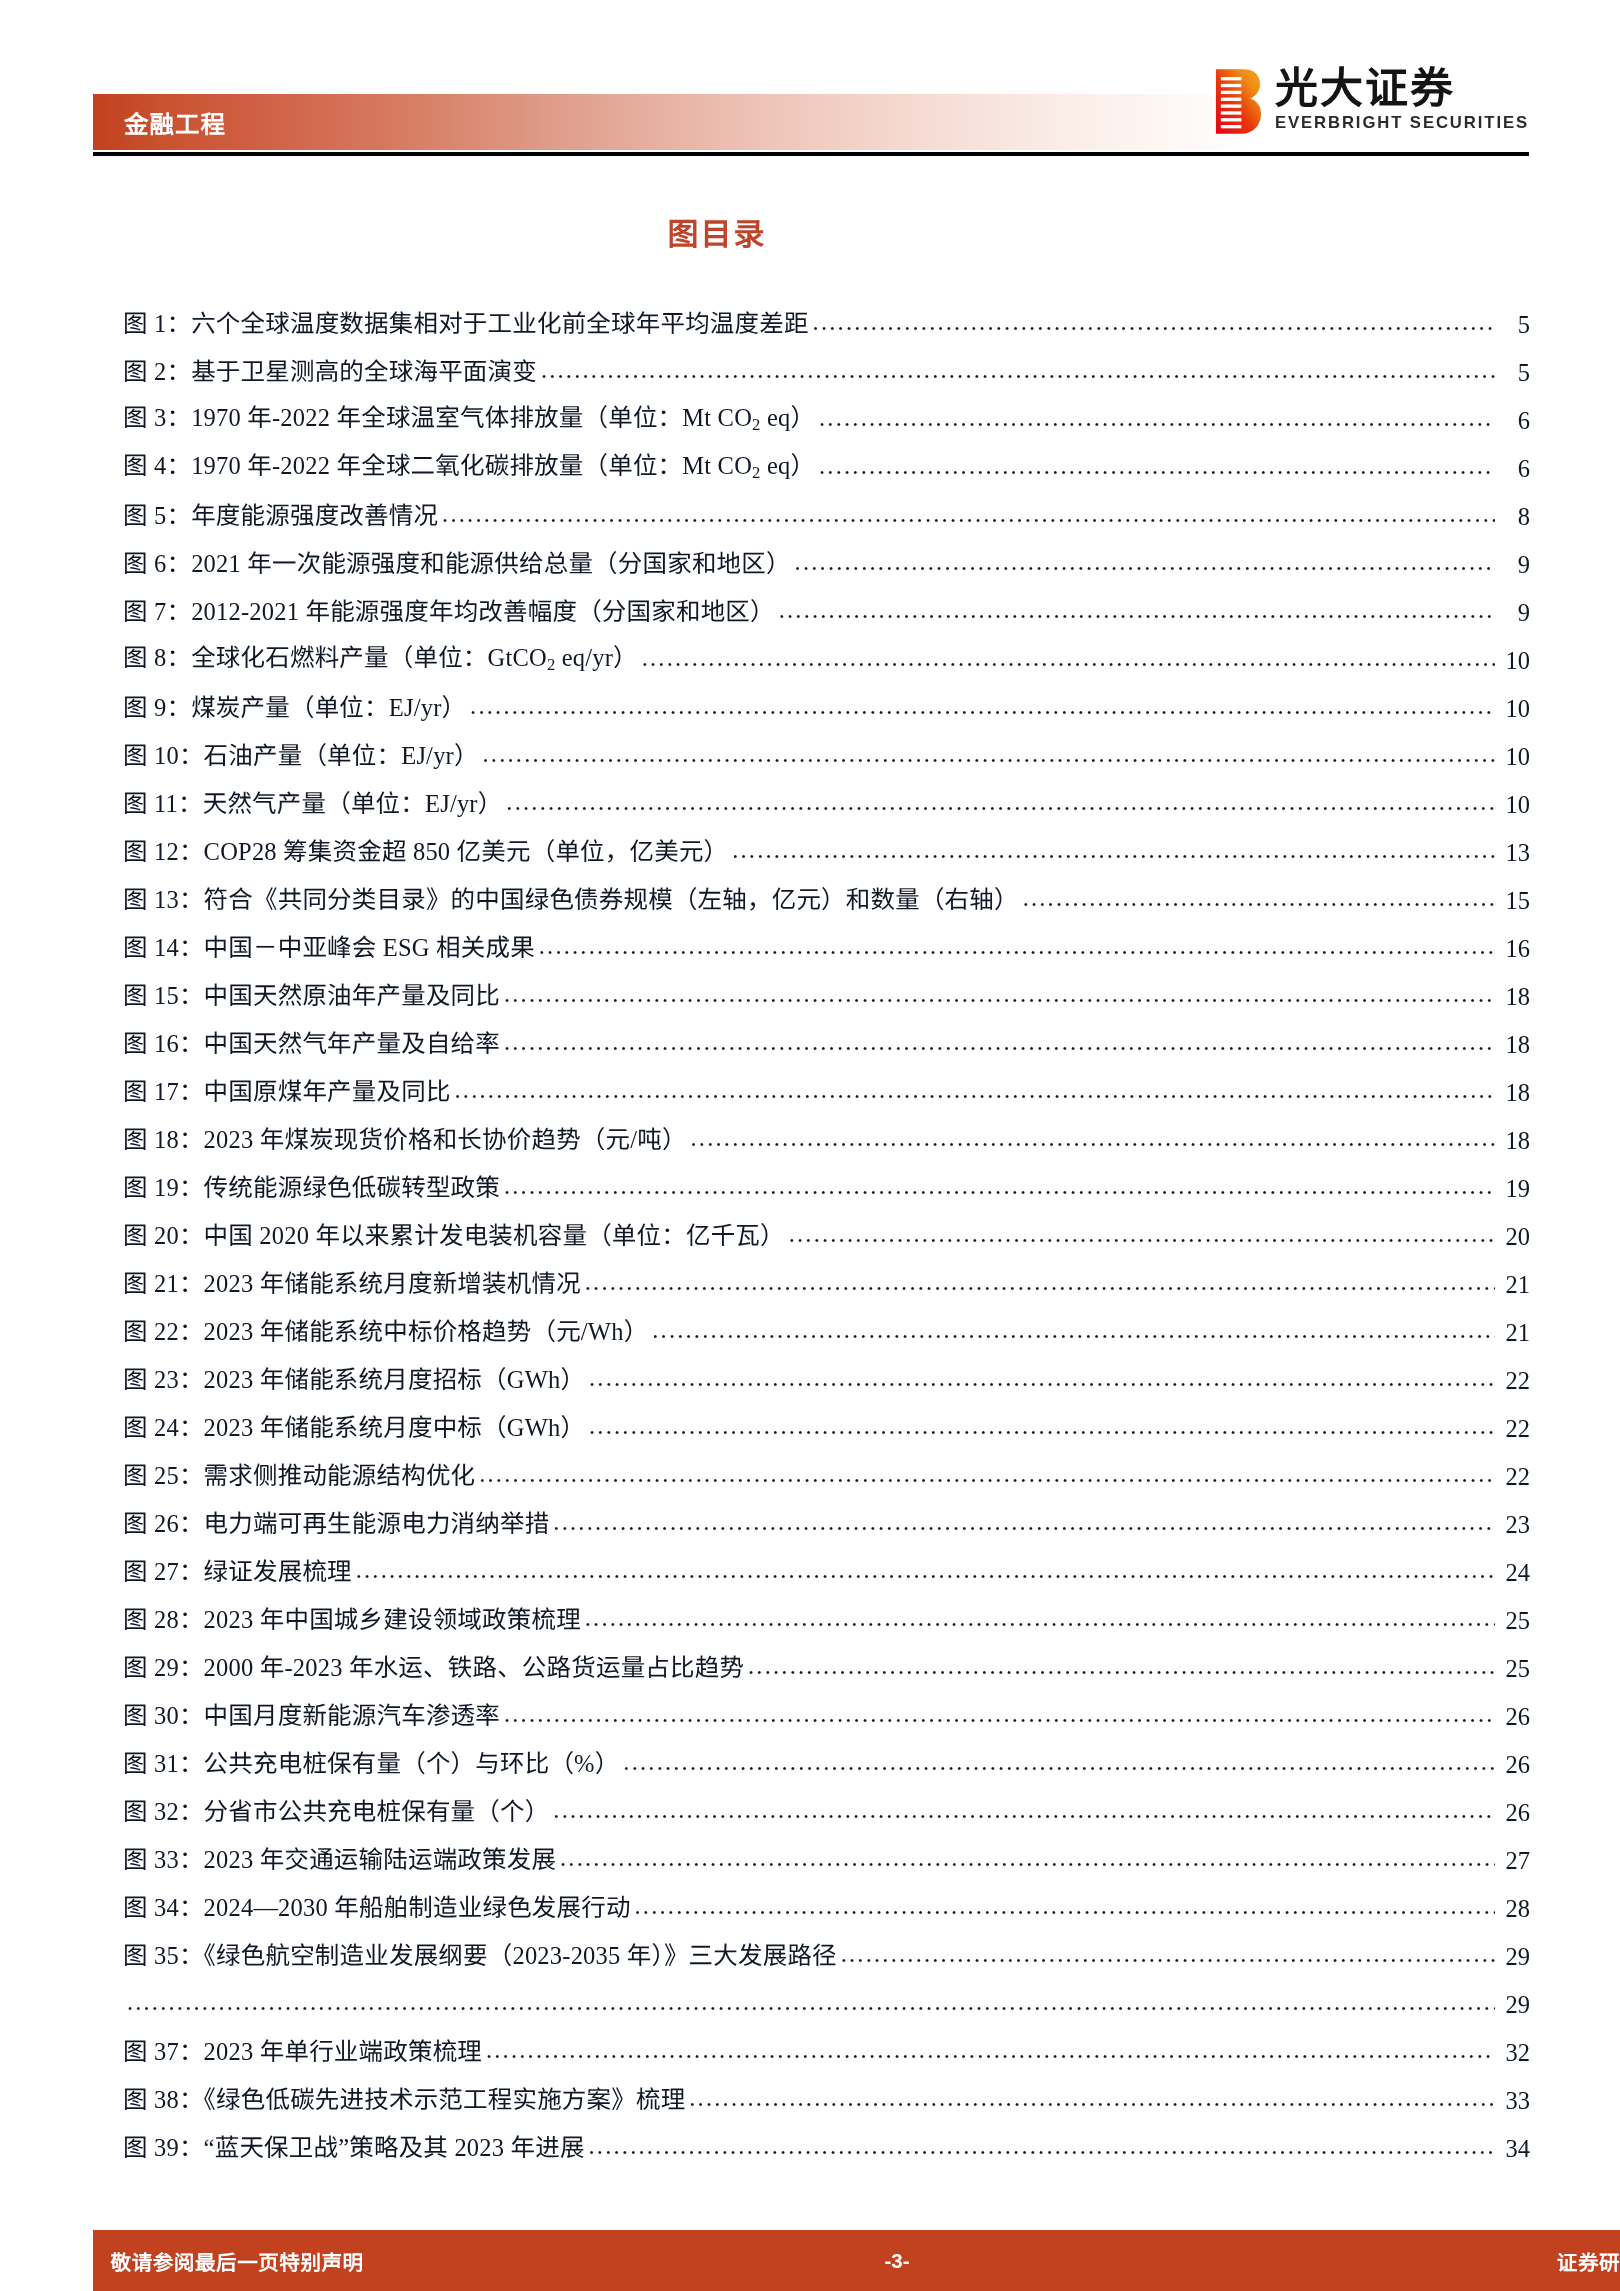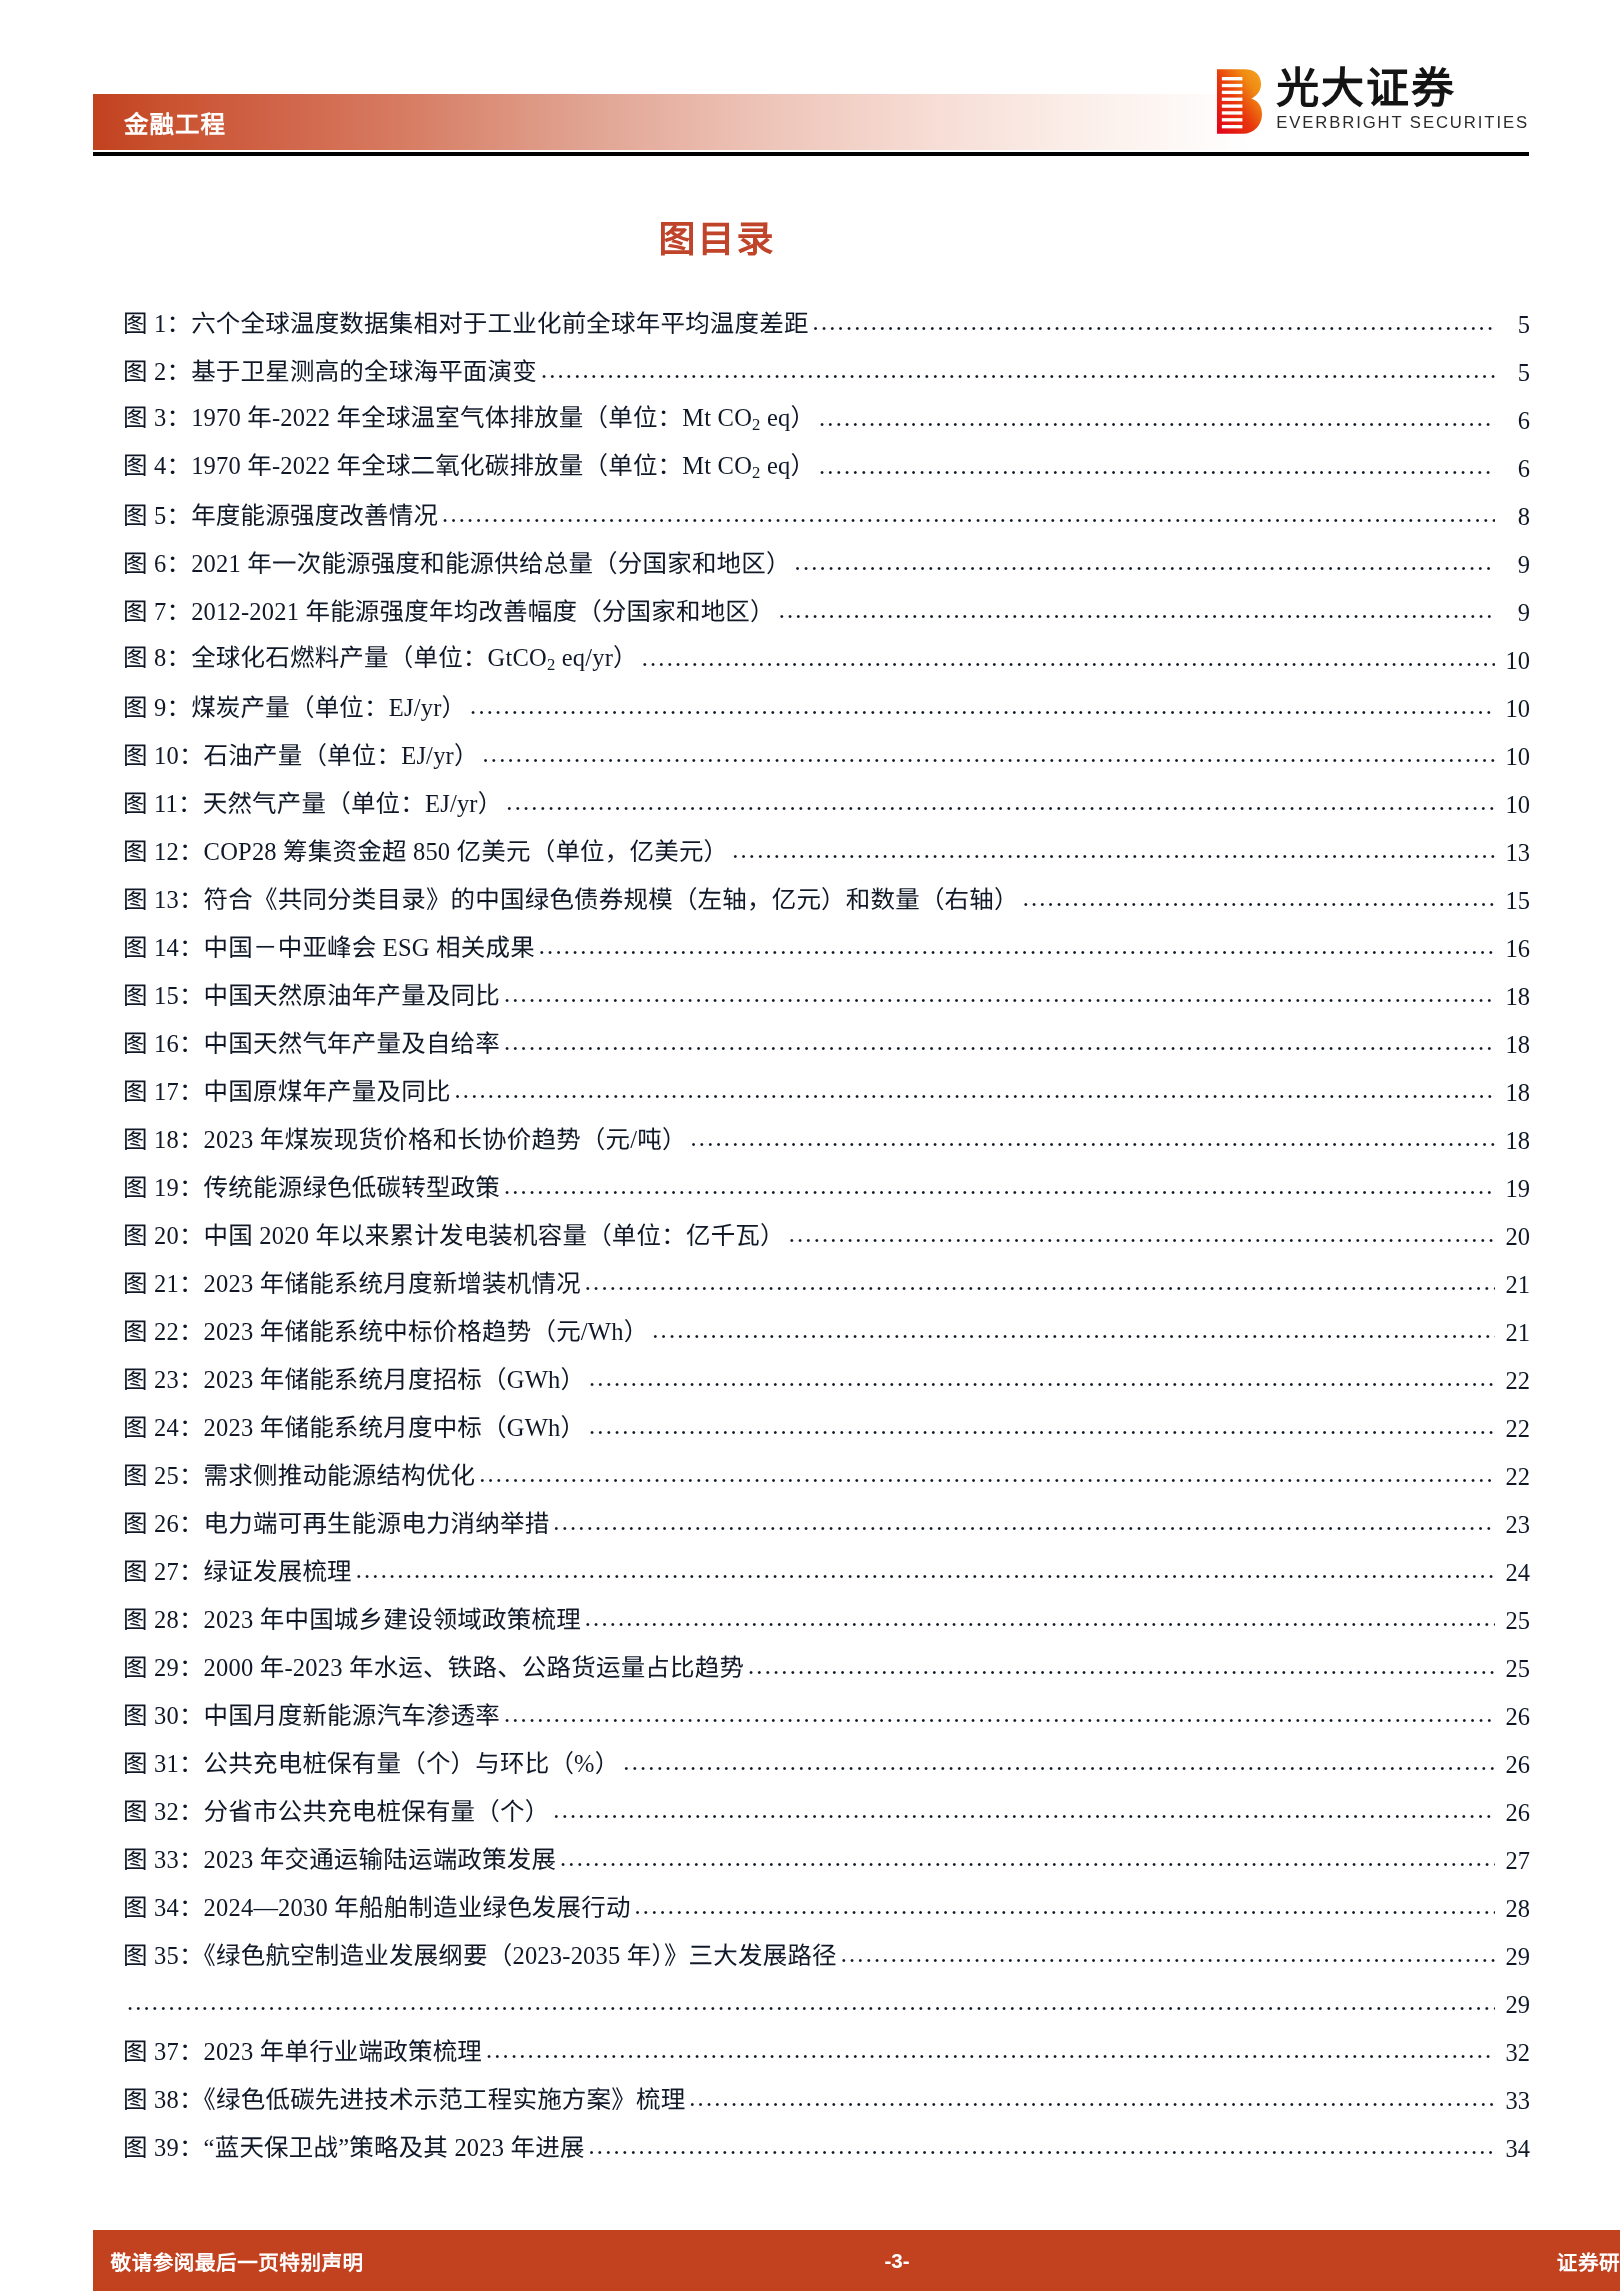--- a/index.html
+++ b/index.html
@@ -93,37 +93,37 @@
     font-family: Liberation Mono, monospace;
     font-weight: bold;
     font-size: 43px;
     color: #141414;
     letter-spacing: 2px;
     white-space: nowrap;
   }
   .logo-en {
     margin-top: 2px;
     font-family: "Liberation Sans", "DejaVu Sans", sans-serif;
-    font-weight: normal;
+    font-weight: bold;
     font-size: 16.7px;
     color: #2b2b2b;
     letter-spacing: 1.9px;
     white-space: nowrap;
   }
 
   
   .toc-title {
     position: absolute;
     left: 0;
     top: 209px;
     width: 1434px;
     text-align: center;
     font-family: "Liberation Sans", "DejaVu Sans", sans-serif;
     font-weight: bold;
-    font-size: 37px;
+    font-size: 31px;
     color: #c0442a;
     letter-spacing: 2px;
   }
 
   
   .toc {
     position: absolute;
     left: 123px;
     top: 291px;
     width: 1407px;

